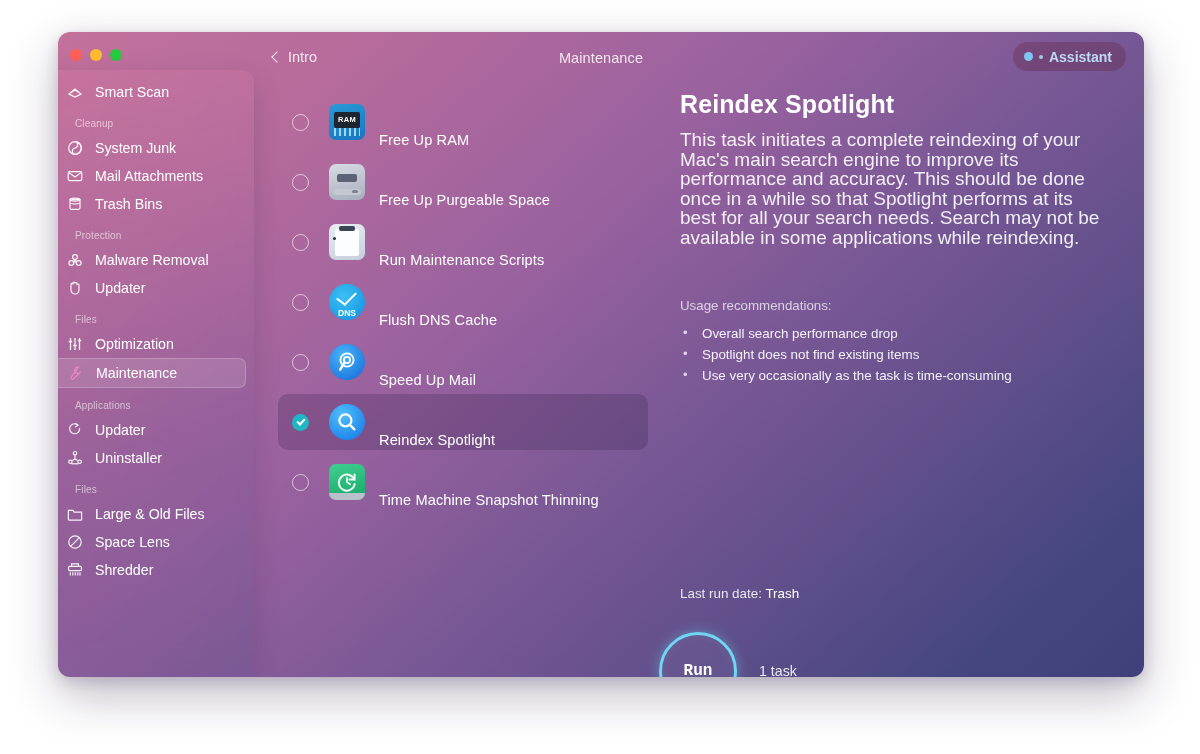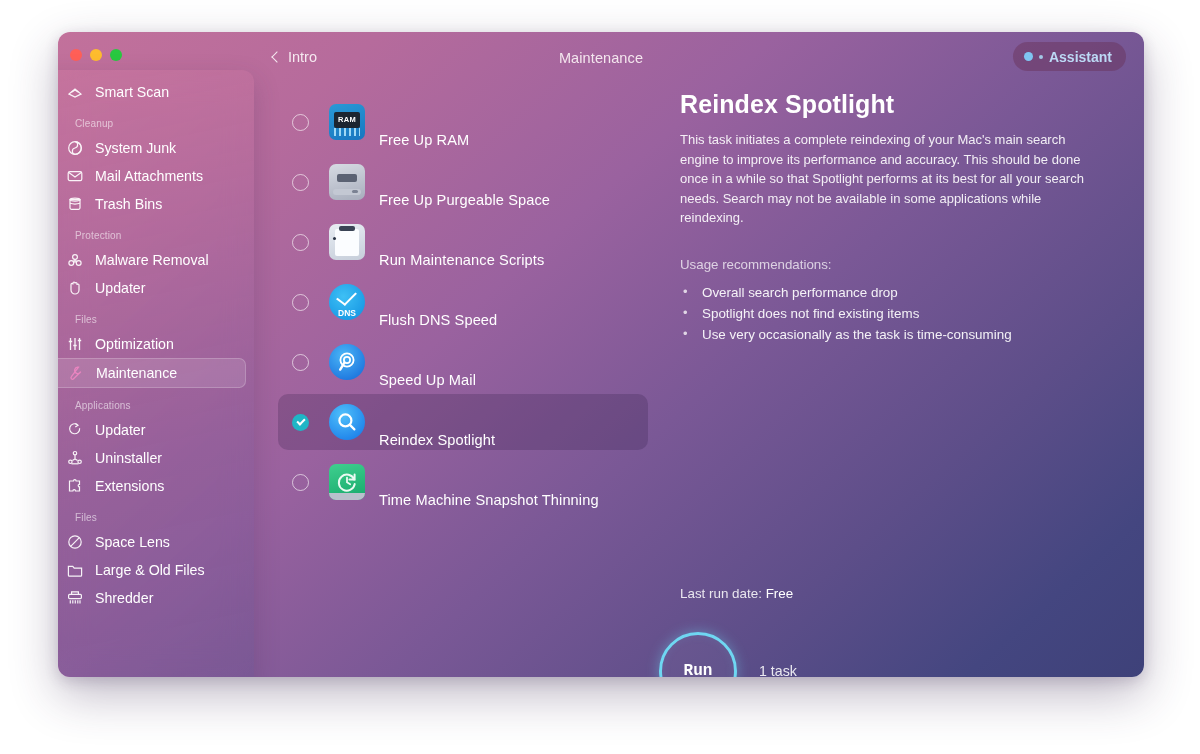--- a/index.html
+++ b/index.html
@@ -215,28 +215,28 @@
     width: 430px;
   }
   #detail-title {
     color: #ffffff;
     font-size: 25px; font-weight: bold;
     letter-spacing: .1px;
     margin-bottom: 11px;
   }
   #detail-desc {
     color: rgba(255,255,255,0.90);
-    font-size: 13px;
+    font-size: 19px;
     line-height: 19.5px;
     width: 424px;
   }
   #usage-label {
     color: rgba(255,255,255,0.72);
     font-size: 13.3px;
-    margin-top: 29px;
+    margin-top: 51px;
     margin-bottom: 10px;
   }
   #usage-list { list-style: none; }
   #usage-list li {
     position: relative;
     color: rgba(255,255,255,0.92);
     font-size: 13.4px;
     line-height: 21px;
     padding-left: 22px;
   }
@@ -400,46 +400,38 @@
         <svg width="18" height="18" viewBox="0 0 18 18" fill="none" stroke="#fff" stroke-width="1.2">
           <circle cx="9" cy="4.2" r="1.7"></circle>
             <circle cx="4.4" cy="12.8" r="1.7"></circle>
             <circle cx="13.6" cy="12.8" r="1.7"></circle>
           <path d="M9 5.9 v4 M6.4 11.4 L9 9.9 L11.6 11.4"></path>
             <path d="M5.5 14.8 h7"></path>
         </svg>
       </span>
       <span>Uninstaller</span>
     </div>
-    <div class="side-item">
-      <span class="sicon">
-        <svg width="18" height="18" viewBox="0 0 18 18" fill="none" stroke="#fff" stroke-width="1.2">
-          <path d="M3.5 4 h4 a1.3 1.3 0 1 1 2.6 0 h3.4 v3.3 a1.3 1.3 0 1 0 0 2.6 V14 h-4 a1.3 1.3 0 1 0-2.6 0 h-3.4 z"></path>
-        </svg>
-      </span>
-      <span>Extensions</span>
-    </div>
 
     <div class="side-group-label">Files</div>
+    <div class="side-item">
+      <span class="sicon">
+        <svg width="18" height="18" viewBox="0 0 18 18" fill="none" stroke="#fff" stroke-width="1.2">
+          <path d="M2.4 5.4 h4.4 l1.4 1.7 h7.4 v7.1 a.9 .9 0 0 1-.9 .9 H3.3 a.9 .9 0 0 1-.9-.9 z"></path>
+        </svg>
+      </span>
+      <span>Large &amp; Old Files</span>
+    </div>
     <div class="side-item">
       <span class="sicon">
         <svg width="18" height="18" viewBox="0 0 18 18" fill="none" stroke="#fff" stroke-width="1.2">
           <circle cx="9" cy="9" r="6.2"></circle>
             <path d="M4.7 13.4 L13.3 4.6"></path>
         </svg>
       </span>
       <span>Space Lens</span>
-    </div>
-    <div class="side-item">
-      <span class="sicon">
-        <svg width="18" height="18" viewBox="0 0 18 18" fill="none" stroke="#fff" stroke-width="1.2">
-          <path d="M2.4 5.4 h4.4 l1.4 1.7 h7.4 v7.1 a.9 .9 0 0 1-.9 .9 H3.3 a.9 .9 0 0 1-.9-.9 z"></path>
-        </svg>
-      </span>
-      <span>Large &amp; Old Files</span>
     </div>
     <div class="side-item">
       <span class="sicon">
         <svg width="18" height="18" viewBox="0 0 18 18" fill="none" stroke="#fff" stroke-width="1.2">
           <rect x="2.6" y="5.4" width="12.8" height="4.2" rx="1"></rect>
           <path d="M4.3 11.3 v3.3 M6.8 11.3 v3.3 M9.3 11.3 v3.3 M11.8 11.3 v3.3 M14 11.3 v3.3"></path>
           <path d="M5.6 5.4 V2.8 h6.8 v2.6"></path>
         </svg>
       </span>
       <span>Shredder</span>
@@ -480,21 +472,21 @@
       </span>
       <span class="task-label">Run Maintenance Scripts</span>
     </div>
 
     <div class="task-row">
       <span class="task-check"></span>
       <span class="task-icon ic-dns">
         <span class="v"></span>
           <span class="txt">DNS</span>
       </span>
-      <span class="task-label">Flush DNS Speed</span>
+      <span class="task-label">Flush DNS Cache</span>
     </div>
 
     <div class="task-row">
       <span class="task-check"></span>
       <span class="task-icon ic-mail">
         <svg width="26" height="26" viewBox="0 0 26 26" fill="none" stroke="#fff" stroke-width="1.8">
           <circle cx="13" cy="11" r="6.6"></circle>
             <circle cx="13" cy="11" r="3.1"></circle>
           <path d="M10.4 13.6 L6.2 20.6" stroke-width="2.4" stroke-linecap="round"></path>
         </svg>
@@ -534,21 +526,21 @@
     <div id="usage-label">Usage recommendations:</div>
     <ul id="usage-list">
       <li>Overall search performance drop</li>
       <li>Spotlight does not find existing items</li>
       <li>Use very occasionally as the task is time-consuming</li>
     </ul>
   </div>
 
   <div id="lastrun">
     <span>Last run date:</span>
-    <span class="lr-val">Free</span>
+    <span class="lr-val">Trash</span>
   </div>
 
   <div id="run-area">
     <div id="run-button">Run</div>
     <div id="task-count">1 task</div>
   </div>
 
 </div>
 
 </body></html>

